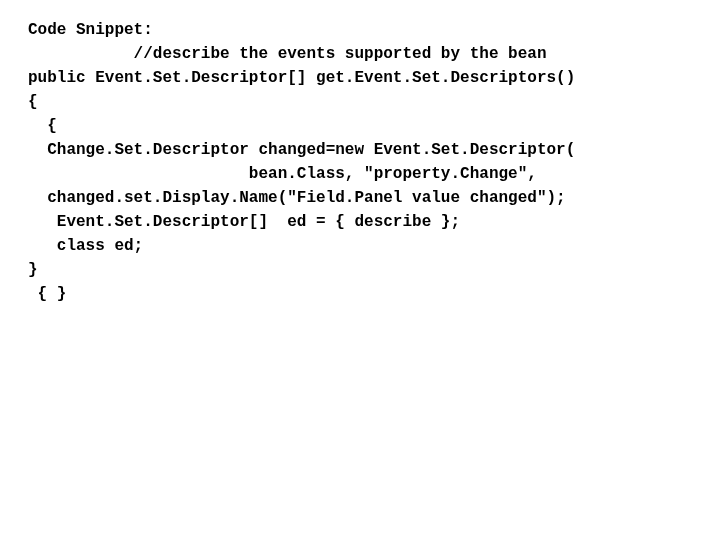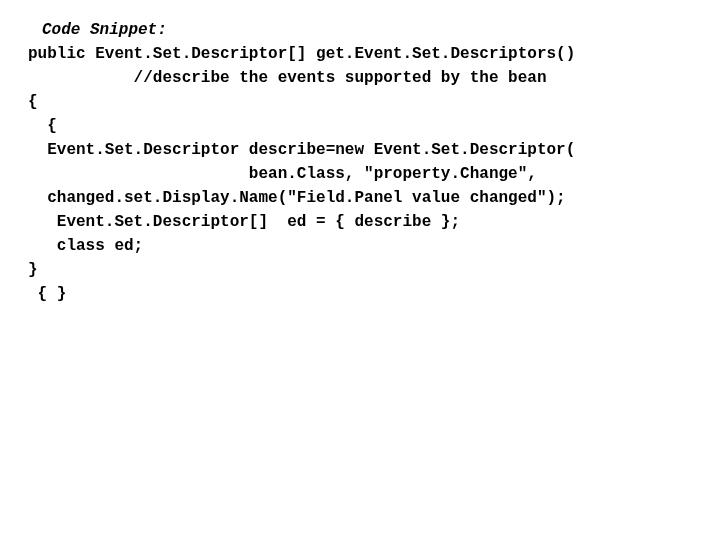--- a/index.html
+++ b/index.html
@@ -15,34 +15,32 @@
   }
   .container {
     padding: 18px 28px;
     box-sizing: border-box;
   }
   .line {
     white-space: pre;
     font-weight: bold;
   }
   .heading {
-    font-style: italic;
-    margin-left: 14px;
   }
 </style>
 </head>
 <body>
 
 <div class="container">
   <div class="line heading">Code Snippet:</div>
+  <div class="line">           //describe the events supported by the bean</div>
   <div class="line">public Event.Set.Descriptor[] get.Event.Set.Descriptors()</div>
-  <div class="line">           //describe the events supported by the bean</div>
   <div class="line">{</div>
   <div class="line">  {</div>
-  <div class="line">  Event.Set.Descriptor describe=new Event.Set.Descriptor(</div>
+  <div class="line">  Change.Set.Descriptor changed=new Event.Set.Descriptor(</div>
   <div class="line">                       bean.Class, "property.Change",</div>
   <div class="line"></div>
   <div class="line">  changed.set.Display.Name("Field.Panel value changed");</div>
   <div class="line"></div>
   <div class="line">   Event.Set.Descriptor[]  ed = { describe };</div>
   <div class="line">   class ed;</div>
   <div class="line">}</div>
   <div class="line"> { }</div>
 </div>
 

